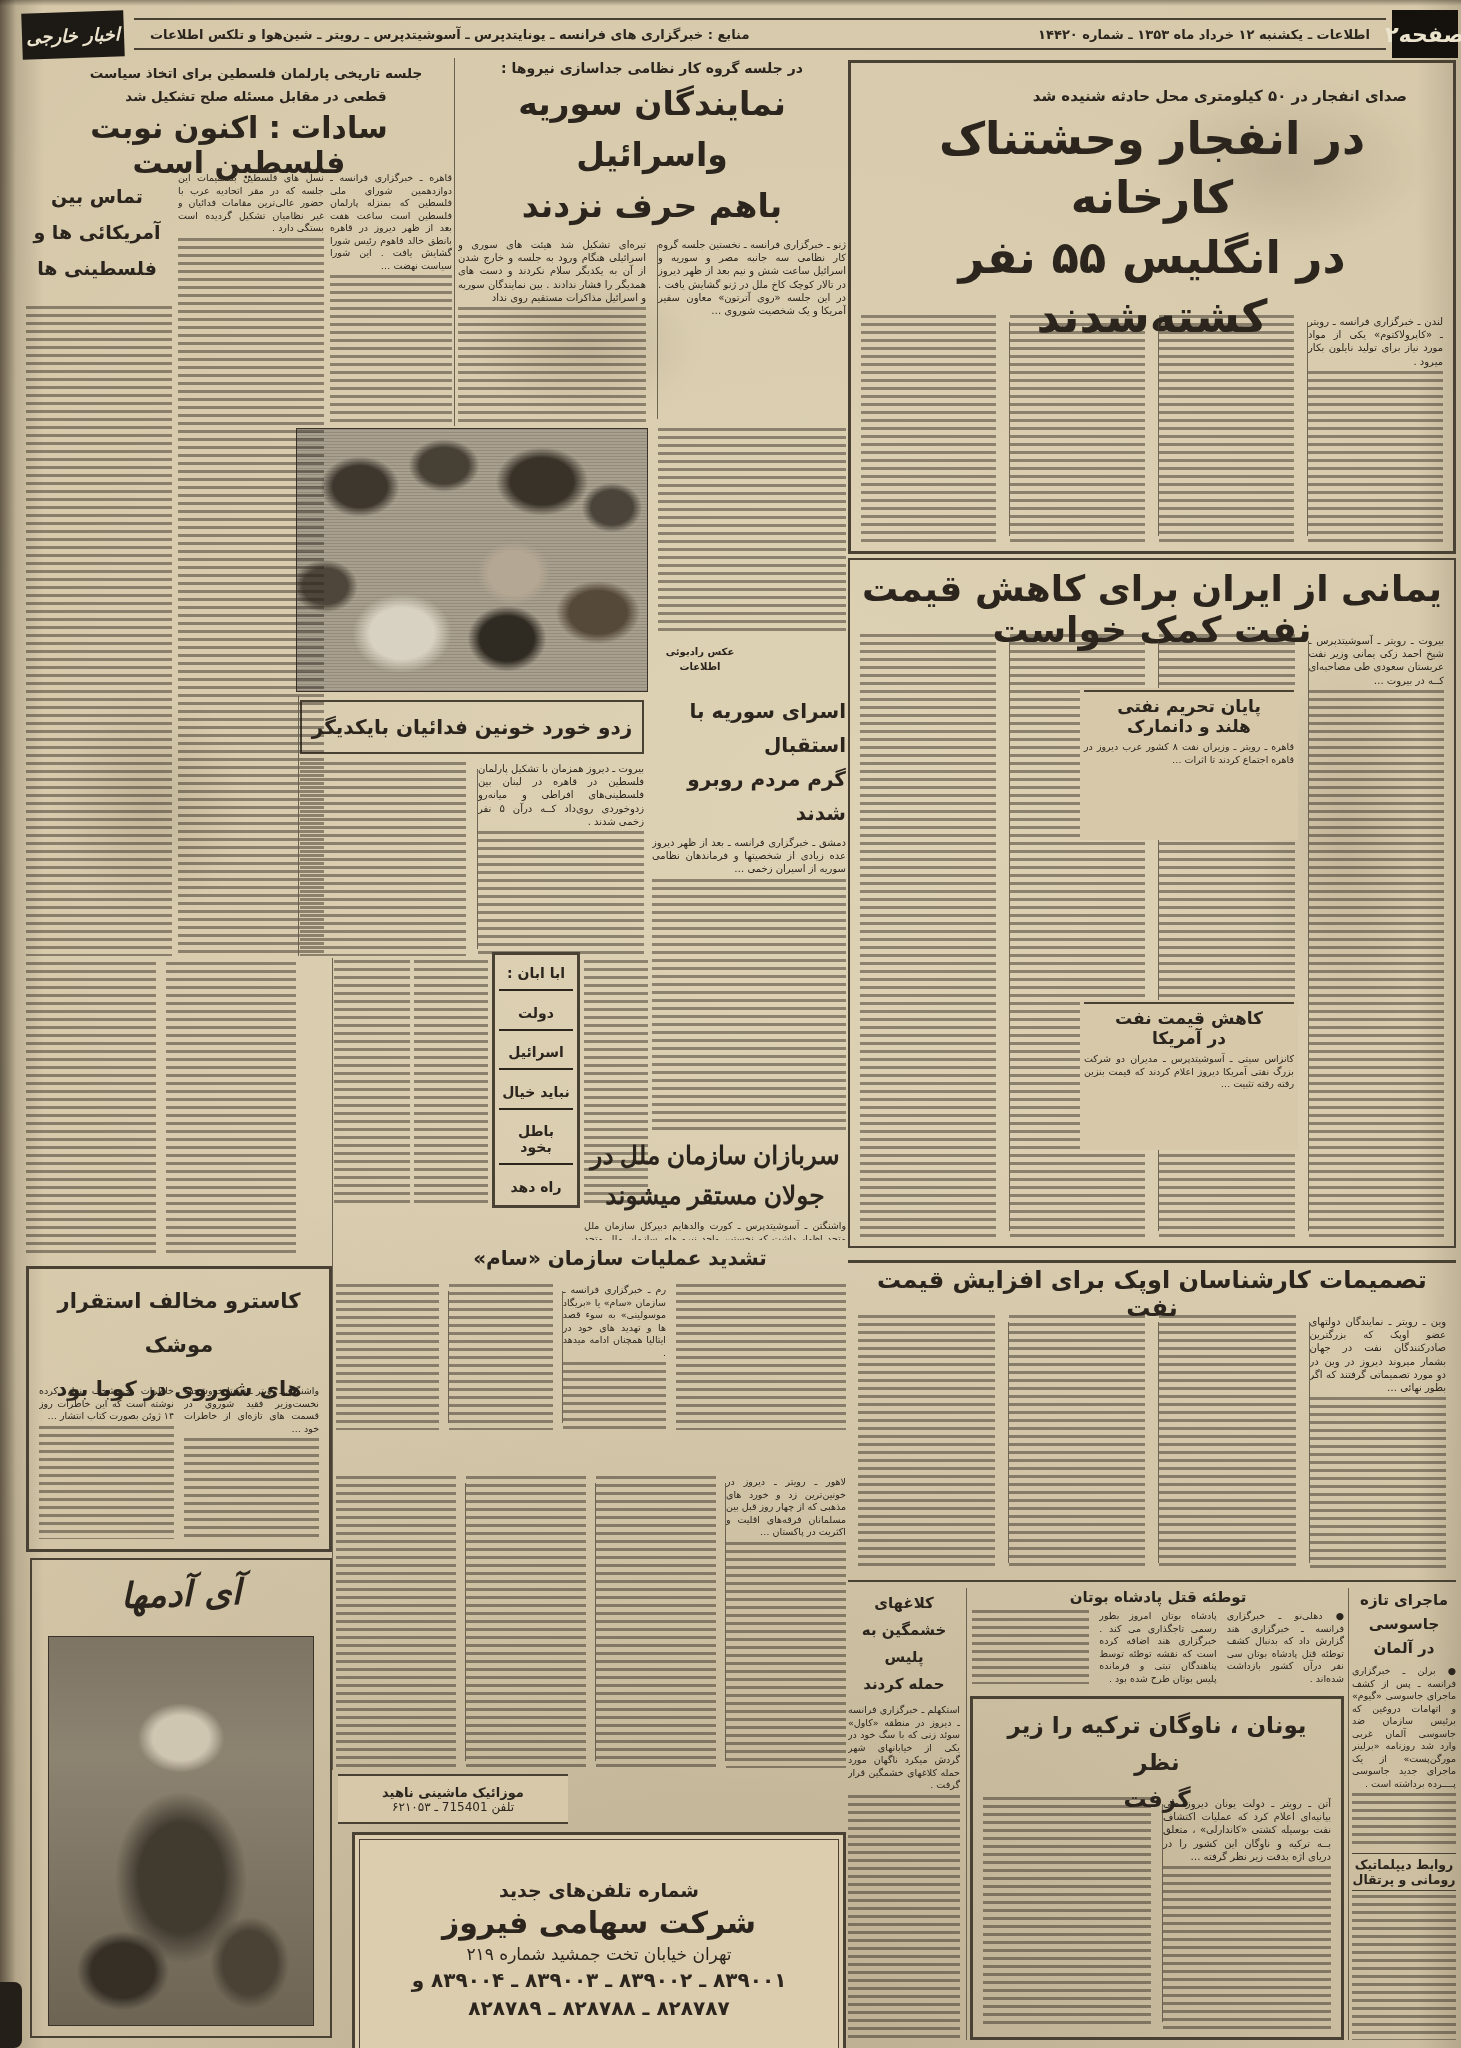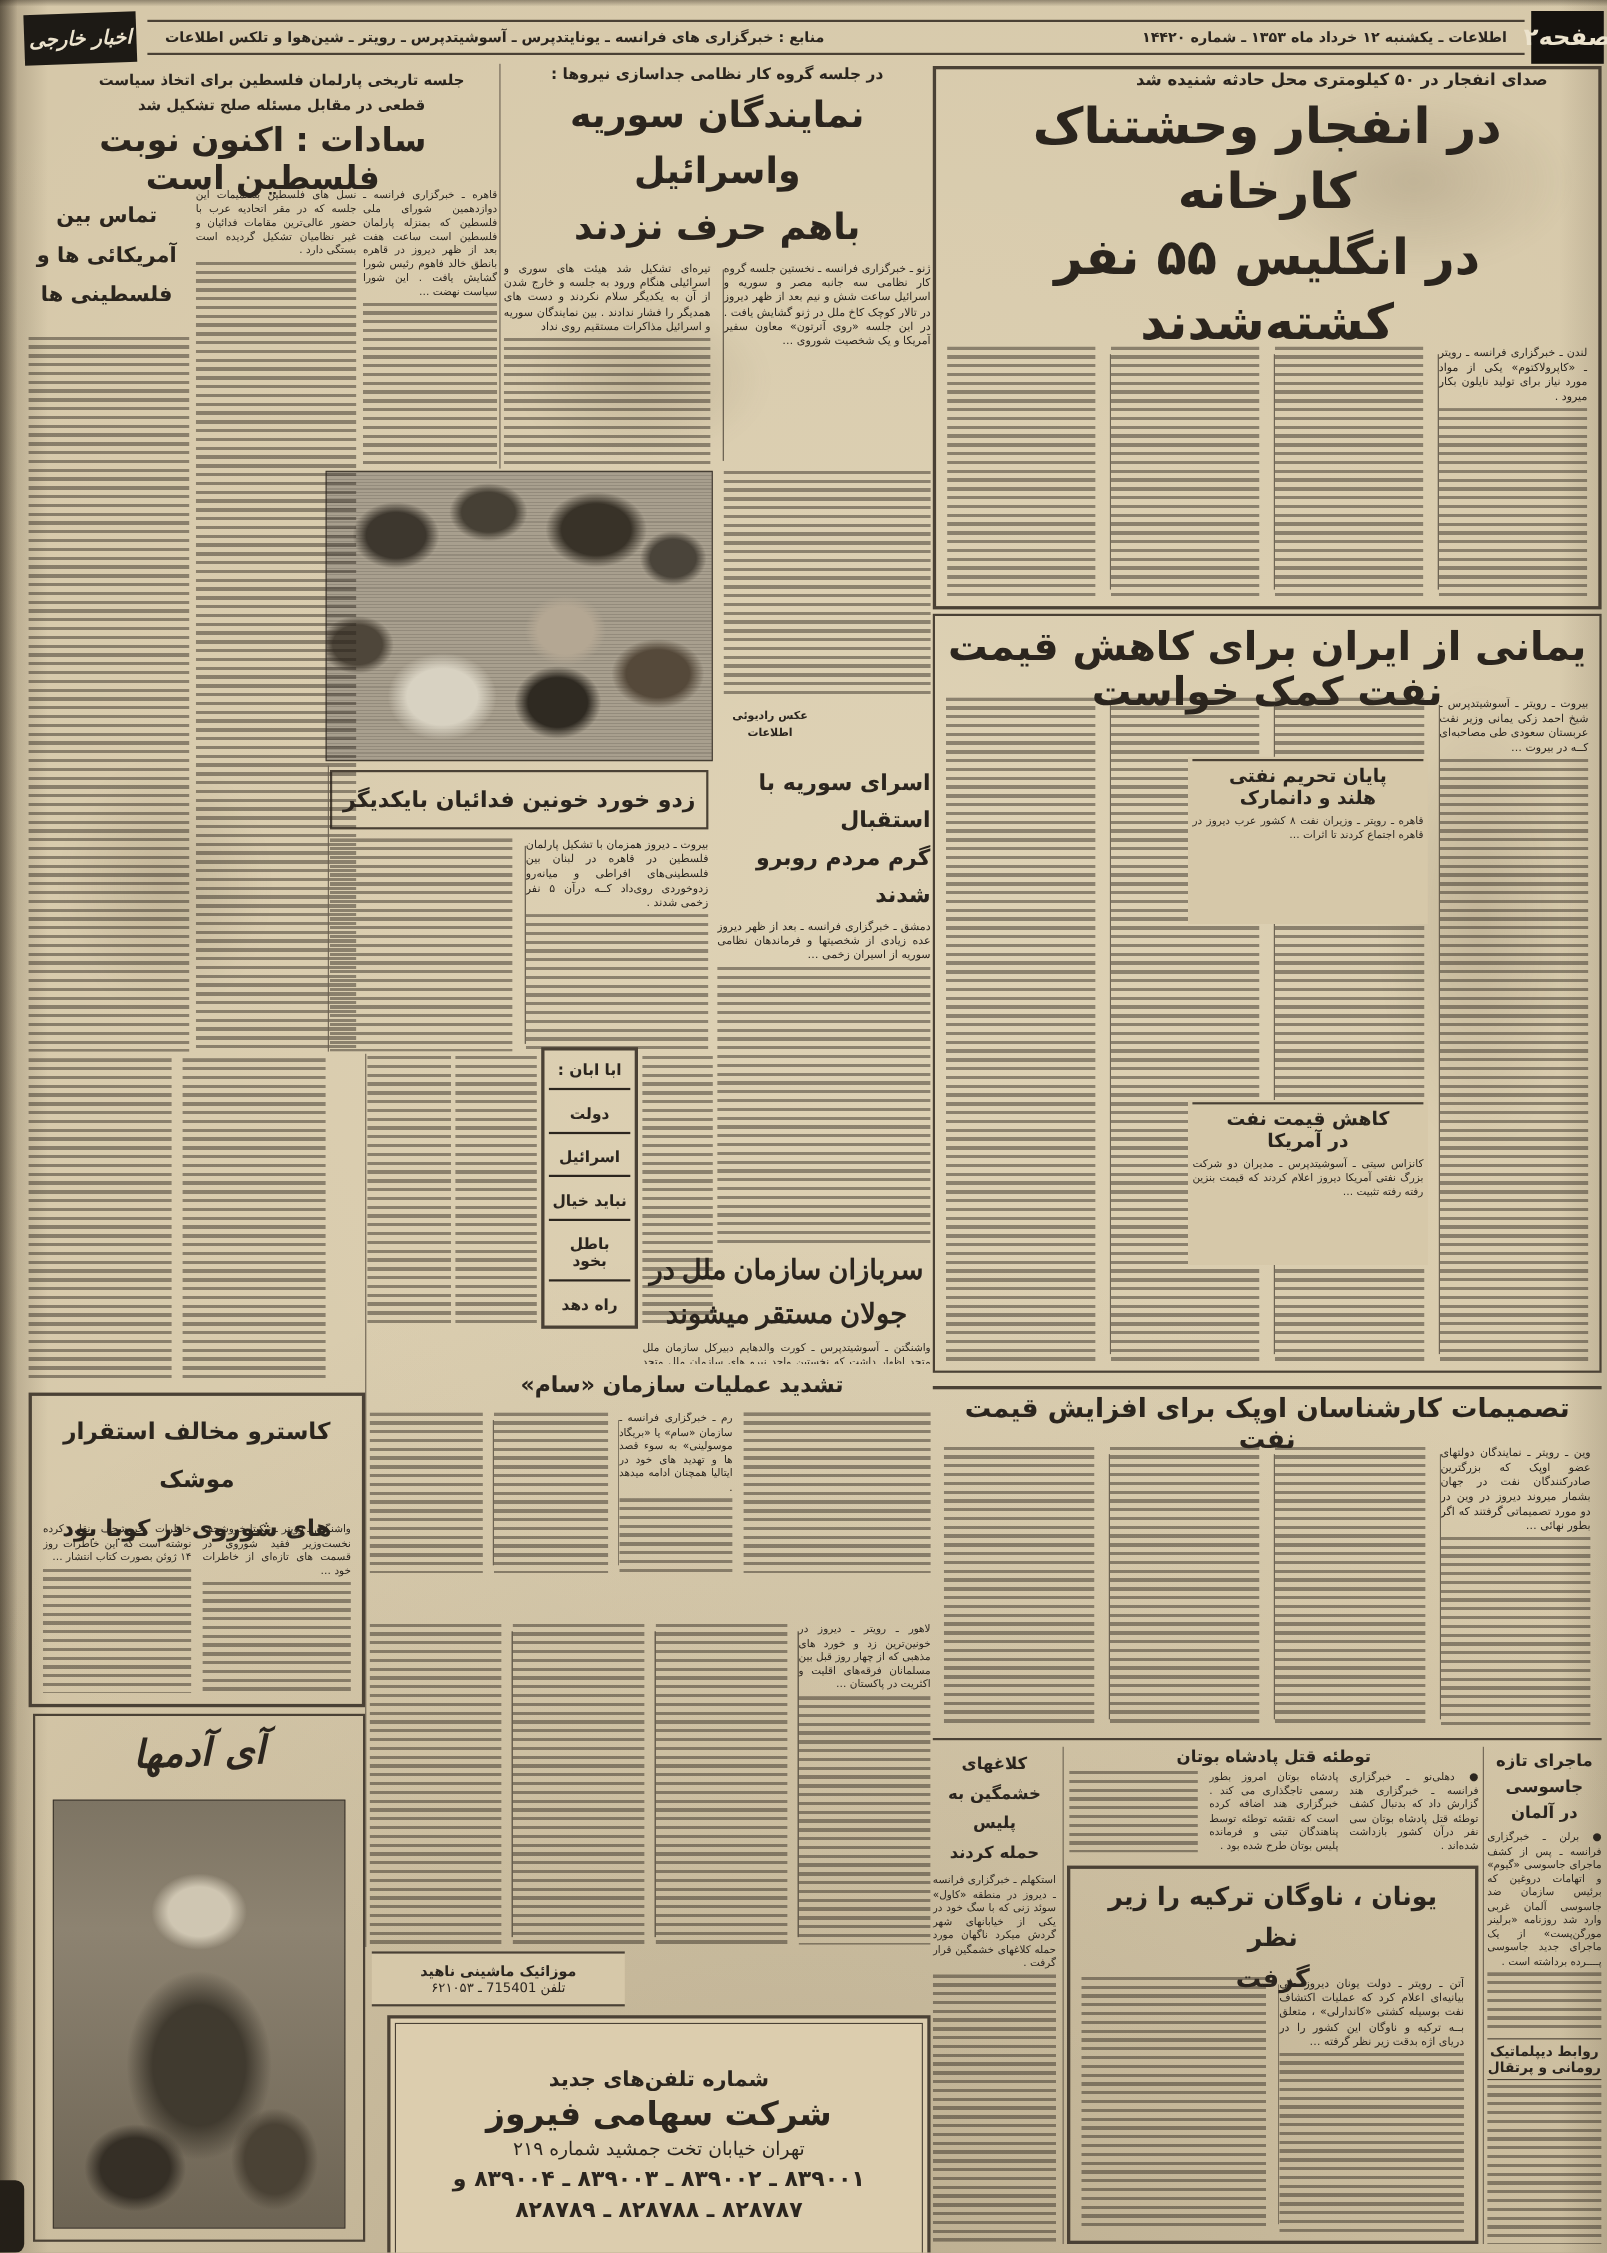--- a/index.html
+++ b/index.html
@@ -84,21 +84,21 @@
   <div class="blk" style="left:134px;top:18px;width:1252px;height:32px;border-top:2px solid var(--rule);border-bottom:2px solid var(--rule);
        display:flex;justify-content:space-between;align-items:center;padding:0 16px;font-size:13px;font-weight:700;">
     <span>اطلاعات ـ یکشنبه ۱۲ خرداد ماه ۱۳۵۳ ـ شماره ۱۴۴۲۰</span>
     <span>منابع : خبرگزاری های فرانسه ـ یونایتدپرس ـ آسوشیتدپرس ـ رویتر ـ شین‌هوا و تلکس اطلاعات</span>
   </div>
   <div class="blk" style="left:1392px;top:10px;width:66px;height:48px;background:#15120e;color:#ece3cd;
        display:flex;align-items:center;justify-content:center;font-weight:700;font-size:22px;">
     <span>صفحه۲</span>
   </div>
 
-  <div class="blk boxed" style="left:848px;top:60px;width:608px;height:494px;border-width:3px;padding:0 10px;">
+  <div class="blk boxed" style="left:848px;top:60px;width:608px;height:494px;border-width:3px;padding:24px 10px;">
     <div class="kicker" style="text-align:right;padding-right:36px;">صدای انفجار در ۵۰ کیلومتری محل حادثه شنیده شد</div>
     <h1 class="pre center" style="font-size:45px;line-height:1.32;font-weight:700;letter-spacing:-1px;margin-top:4px;">در انفجار وحشتناک کارخانه
 در انگلیس ۵۵ نفر کشته‌شدند</h1>
     <div class="cols ruled" style="position:absolute;left:10px;right:10px;top:252px;bottom:8px;grid-template-columns:repeat(4,1fr);gap:14px;">
       <div class="cell">
           <p class="lead">لندن ـ خبرگزاری فرانسه ـ رویتر ـ «کاپرولاکتوم» یکی از مواد مورد نیاز برای تولید نایلون بکار میرود .</p>
           <div class="sim"></div>
         </div>
       <div class="cell">
           <div class="sim"></div>

